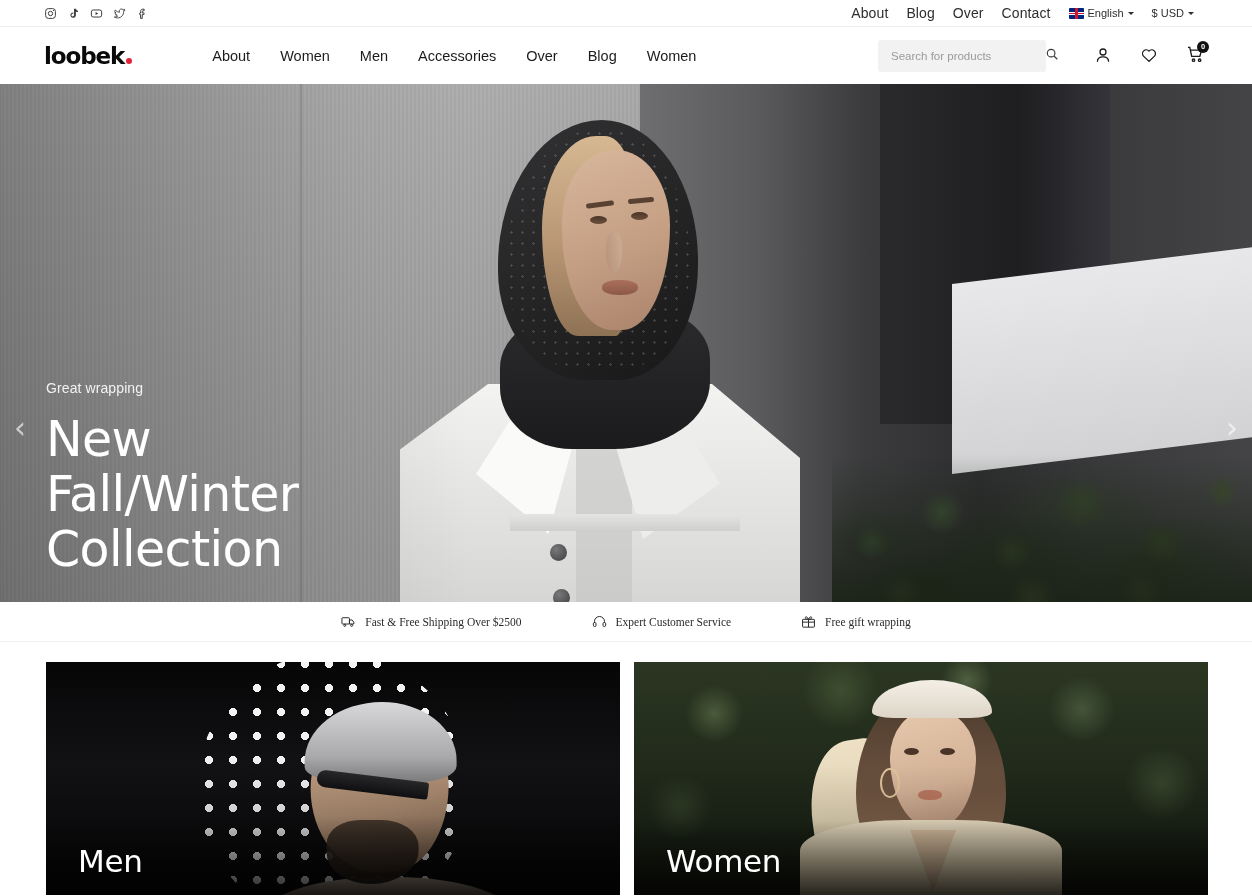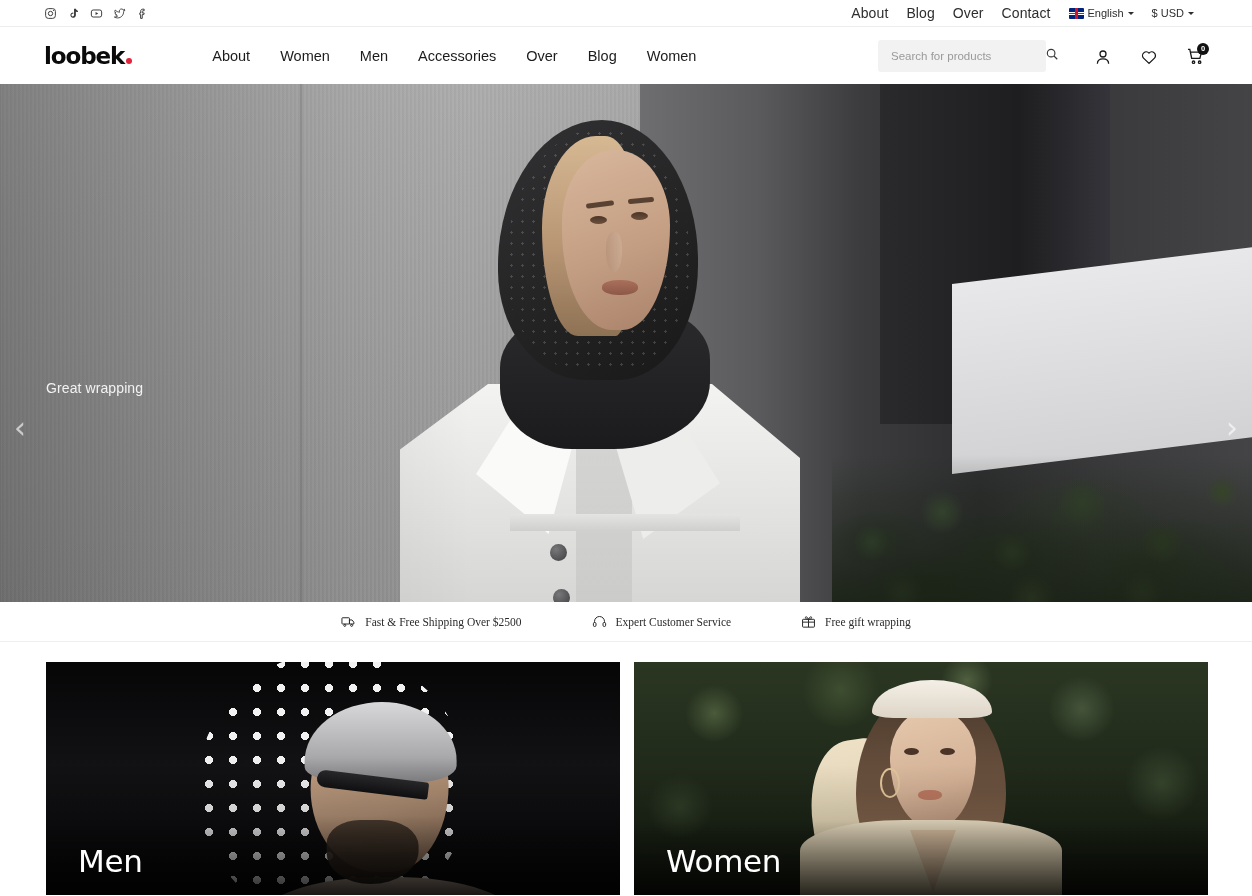--- a/index.html
+++ b/index.html
@@ -89,21 +89,21 @@
   }
   .mainnav {
     display: flex; align-items: center; gap: 30px;
     margin-left: 80px;
   }
   .nav-item {
     font-size: 14.5px; color: #1c1c1c; text-decoration: none;
     cursor: pointer; white-space: nowrap;
   }
   .header-right {
-    margin-left: auto; display: flex; align-items: flex-end; gap: 12px;
+    margin-left: auto; display: flex; align-items: flex-start; gap: 12px;
   }
   .searchbox {
     width: 168px; height: 32px;
     background: #f2f2f2; border-radius: 3px;
     display: flex; align-items: center;
     padding: 0 10px 0 13px;
     margin-right: 26px;
   }
   .searchbox input {
     flex: 1; border: none; outline: none; background: transparent;
@@ -568,20 +568,23 @@
       <div class="fig-eye1"></div>
       <div class="fig-eye2"></div>
       <div class="fig-nose"></div>
       <div class="fig-lips"></div>
     </div>
 
     <div class="hero-shade"></div>
 
     <div class="hero-content">
       <div class="hero-eyebrow">Great wrapping</div>
+      <div class="hero-title">New
+Fall/Winter
+Collection</div>
 
     </div>
 
     <div class="hero-arrow left">‹</div>
     <div class="hero-arrow right">›</div>
   </div>
 
   <div class="featbar">
     <div class="feat">
       <span>

